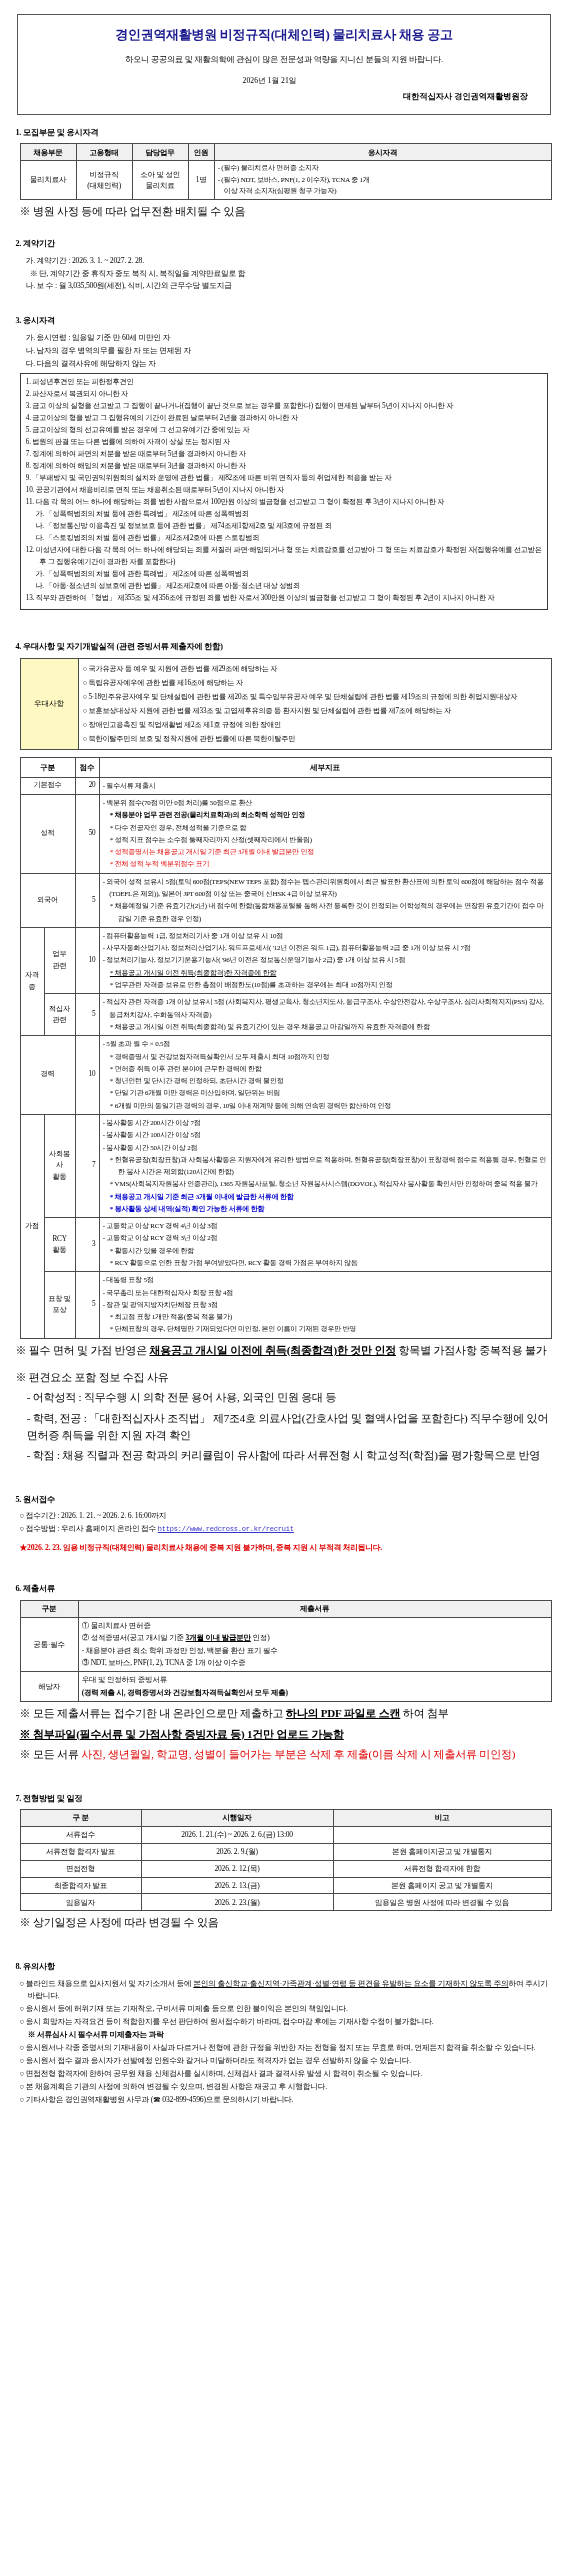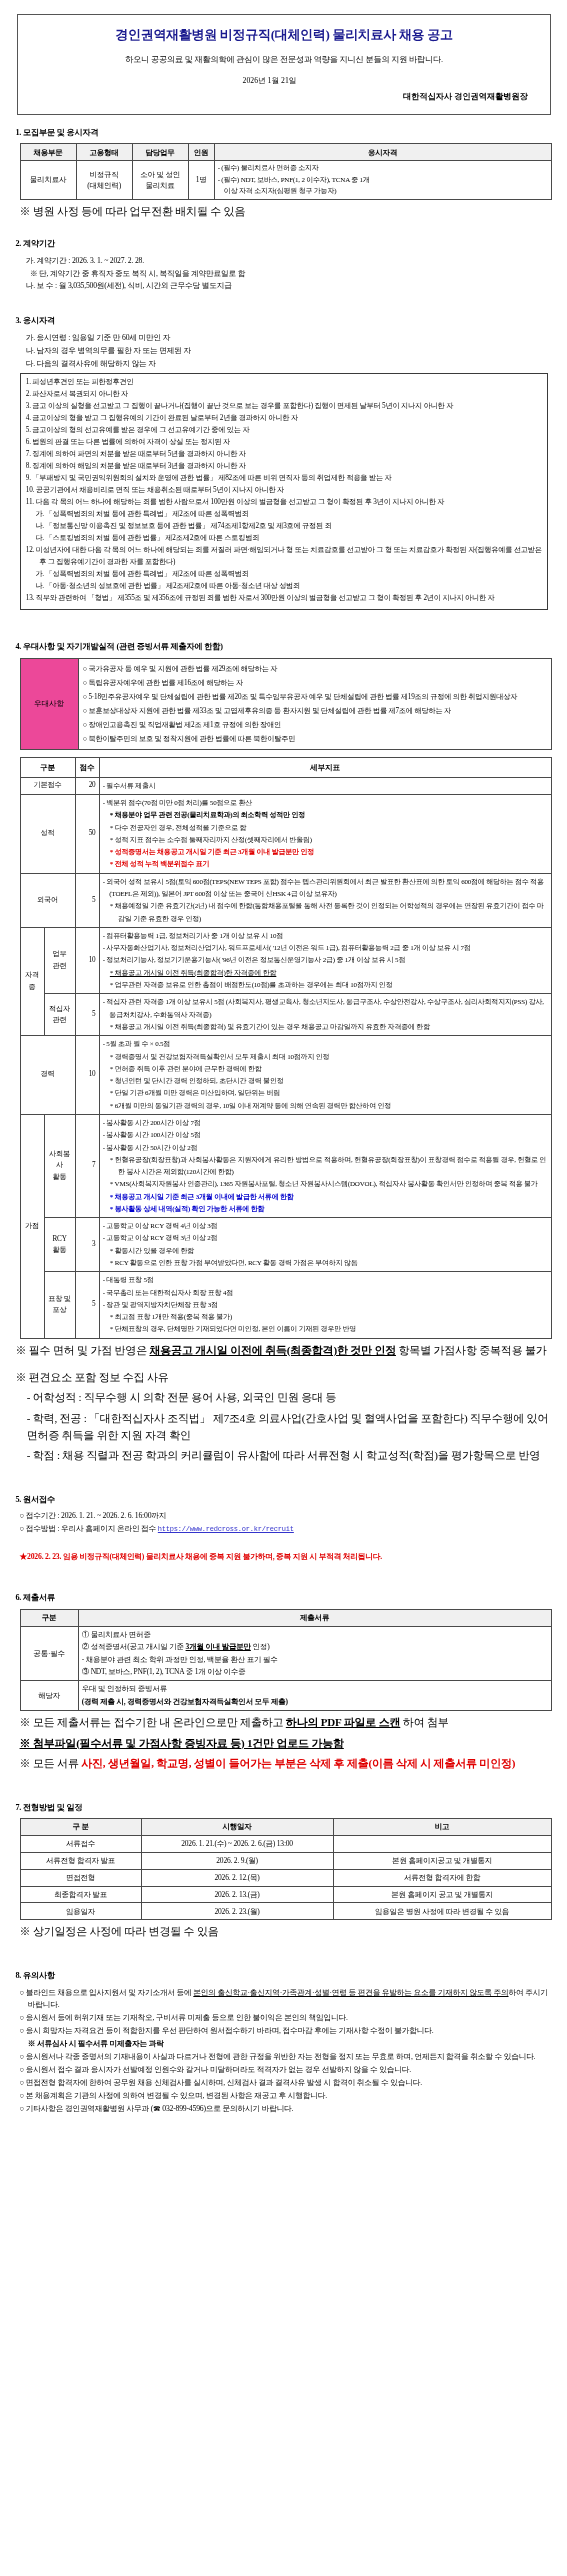--- a/index.html
+++ b/index.html
@@ -112,21 +112,21 @@
     margin: 3.1px 0 7.2px 5.2px;
     font-size: 7.2px;
   }
   table.pref td {
     border: 0.5px solid #4a4a4a;
     padding: 3.1px 4.1px;
     vertical-align: middle;
     letter-spacing: -0.2px;
   }
   td.pref-label {
-    background: #ec4899;
+    background: #fef9c3;
     text-align: center;
     width: 58px;
     font-size: 7.7px;
   }
   .pref-item { line-height: 1.95; }
 
   
   table.score {
     border-collapse: collapse;
     width: calc(100% - 7.2px);
@@ -144,21 +144,21 @@
     font-weight: bold;
     font-size: 7.7px;
     padding: 3.1px;
   }
   td.s-cat { text-align: center; width: 24px; font-size: 7.2px; }
   td.s-sub { text-align: center; width: 31px; font-size: 7.2px; }
   td.s-pt  { text-align: right; width: 24px; font-size: 7.2px; }
   td.s-det { text-align: left; line-height: 1.75; }
   .dash { padding-left: 6.7px; text-indent: -6.7px; }
   .star { padding-left: 8.2px; text-indent: -8.2px; margin-left: 7.2px; }
-  .red   { color: #e00000; font-weight: bold; }
+  .red   { color: #e00000; font-weight: normal; }
   .blue  { color: #0000cc; font-weight: bold; }
   .bold  { font-weight: bold; }
   .ul    { text-decoration: underline; }
 
   a.link { color: #3333cc; text-decoration: underline; font-family: "Liberation Mono", monospace; font-size: 7px; }
   .star-red { color: #e00000; font-weight: bold; letter-spacing: -0.2px; }
 </style>
 </head>
 <body>
 
@@ -399,21 +399,21 @@
   <div class="note note-ind" style="margin-left:12.4px">- 학점 : 채용 직렬과 전공 학과의 커리큘럼이 유사함에 따라 서류전형 시 학교성적(학점)을 평가항목으로 반영</div>
 
   <div class="gap-lg"></div>
 
   <h2 class="sec">5. 원서접수</h2>
   <div class="sub" style="margin-left:5.2px">○ 접수기간 : 2026. 1. 21. ~ 2026. 2. 6. 16:00까지</div>
   <div class="sub" style="margin-left:5.2px">
     <span>○ 접수방법 : 우리사 홈페이지 온라인 접수</span>
     <a class="link" href="#">https://www.redcross.or.kr/recruit</a>
   </div>
-  <div class="sub star-red" style="margin-left:5.2px; margin-top:16px">
+  <div class="sub star-red" style="margin-left:5.2px; margin-top:7px">
     <span>★2026. 2. 23. 임용 비정규직(대체인력) 물리치료사 채용에 중복 지원 불가하며, 중복 지원 시 부적격 처리됩니다.</span>
   </div>
 
   <div class="gap-lg"></div>
 
   <h2 class="sec">6. 제출서류</h2>
   <table class="tbl">
     <thead>
       <tr>
         <th style="width:58px">구분</th>

